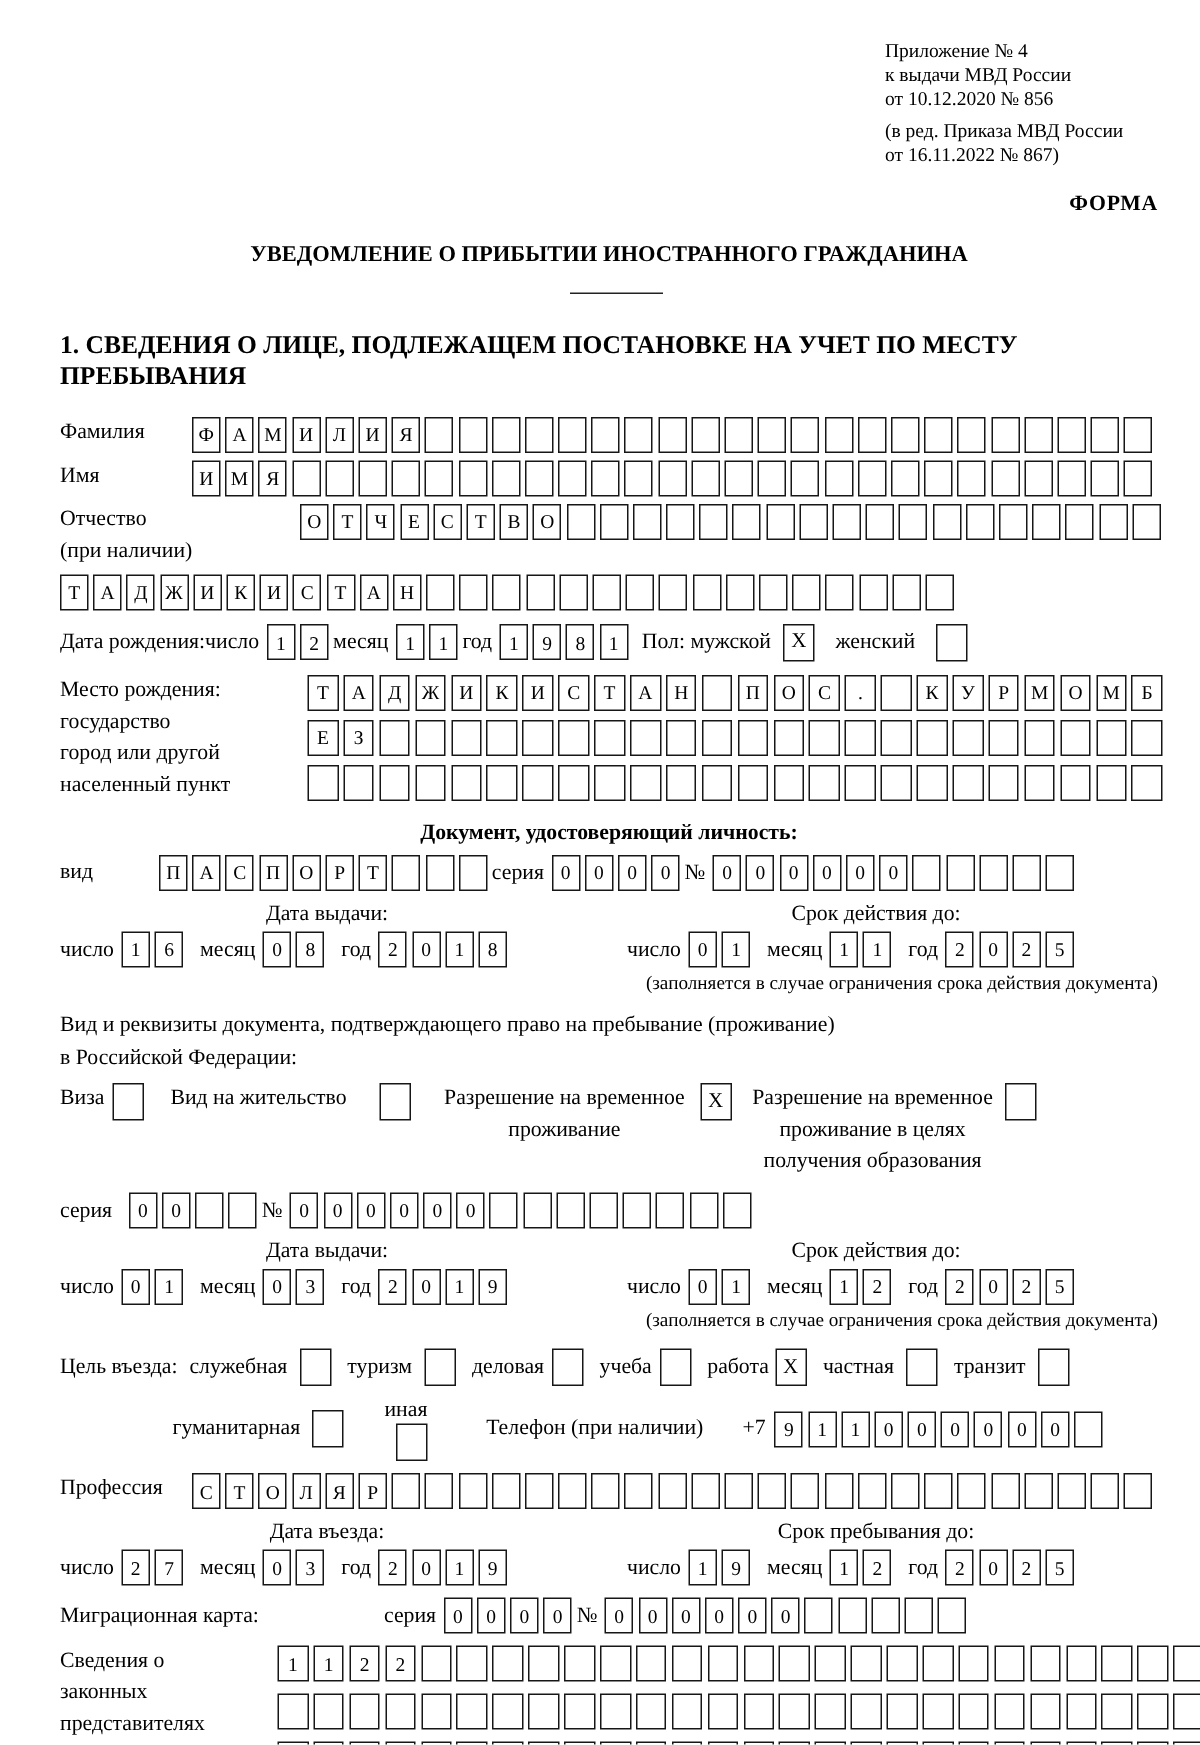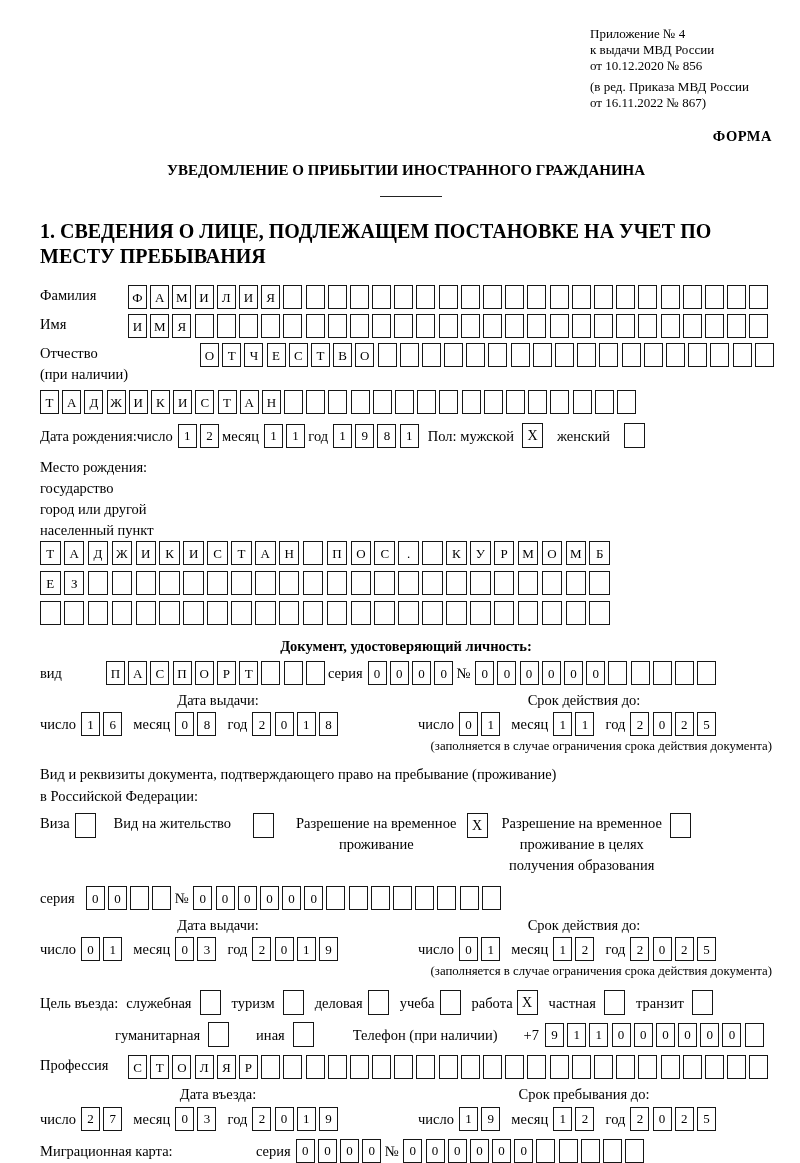--- a/index.html
+++ b/index.html
@@ -7,21 +7,21 @@
     width:800px;height:1163px;box-sizing:border-box;
     padding:26px 28px 0 40px;
     font-family:"Liberation Serif","DejaVu Serif",serif;
     color:#000;font-size:14.5px;line-height:1.25;overflow:hidden;
   }
   .hdr-block{margin-left:auto;width:182px;font-size:13px;line-height:16px;white-space:nowrap;}
   .hdr-block .amend{margin-top:5px;}
   .forma{text-align:right;font-weight:bold;margin-top:16px;font-size:14.5px;letter-spacing:.5px;}
   .title{margin-top:14px;text-align:center;font-weight:bold;font-size:15px;line-height:22px;}
   .title-blank{display:inline-block;width:62px;border-bottom:1.8px solid #222;height:14px;margin-left:10px;}
-  .sec-head{margin-top:16px;font-weight:bold;font-size:20px;text-align:left;}
+  .sec-head{margin-top:16px;font-weight:bold;font-size:17px;text-align:left;}
   .frow{display:flex;align-items:flex-start;margin-top:5px;}
   .flabel{flex:0 0 auto;line-height:21px;}
   .w88{width:88px;} .w160{width:160px;} .w140{width:140px;} .w165{width:165px;} .w66{width:66px;} .w145{width:145px;}
   .cells{display:flex;flex-wrap:nowrap;align-items:flex-start;}
   .cell{
     flex:0 0 auto;width:19px;height:24px;margin-right:3.2px;
     border:1.7px solid #161616;box-sizing:border-box;background:#fff;
     display:inline-flex;align-items:center;justify-content:center;
     font-size:13px;line-height:1;
   }
@@ -235,21 +235,21 @@
       <span class="cell">9</span>
       <span class="cell">8</span>
       <span class="cell">1</span>
     </span>
   <span class="gap6">Пол: мужской</span>
   <span class="chk">X</span>
   <span class="gap14">женский</span>
   <span class="chk" style="margin-left:14px;"></span>
 </div>
 
-<div class="frow stack" style="margin-top:9px;flex-direction:column;">
+<div class="frow stack" style="margin-top:9px;">
   <div class="flabel w165">
     <div>Место рождения:</div>
     <div>государство</div>
     <div>город или другой</div>
     <div>населенный пункт</div>
   </div>
   <div>
     <div class="cells cells-wide">
         <span class="cell">Т</span>
         <span class="cell">А</span>
@@ -550,21 +550,21 @@
     <span>транзит</span>
     <span class="chk"></span>
   </span>
 </div>
 
 <div class="purp-row" style="margin-top:7px;">
   <span class="pitem" style="margin-left:75px;">
     <span>гуманитарная</span>
     <span class="chk"></span>
   </span>
-  <span class="pitem" style="margin-left:16px;">
+  <span class="pitem" style="margin-left:16px;flex-direction:column;">
     <span>иная</span>
     <span class="chk"></span>
   </span>
   <span style="margin-left:28px;text-align:center;">Телефон (при наличии)</span>
   <span style="margin-left:26px;margin-right:6px;">+7</span>
   <span class="cells">
       <span class="cell">9</span>
       <span class="cell">1</span>
       <span class="cell">1</span>
       <span class="cell">0</span>

